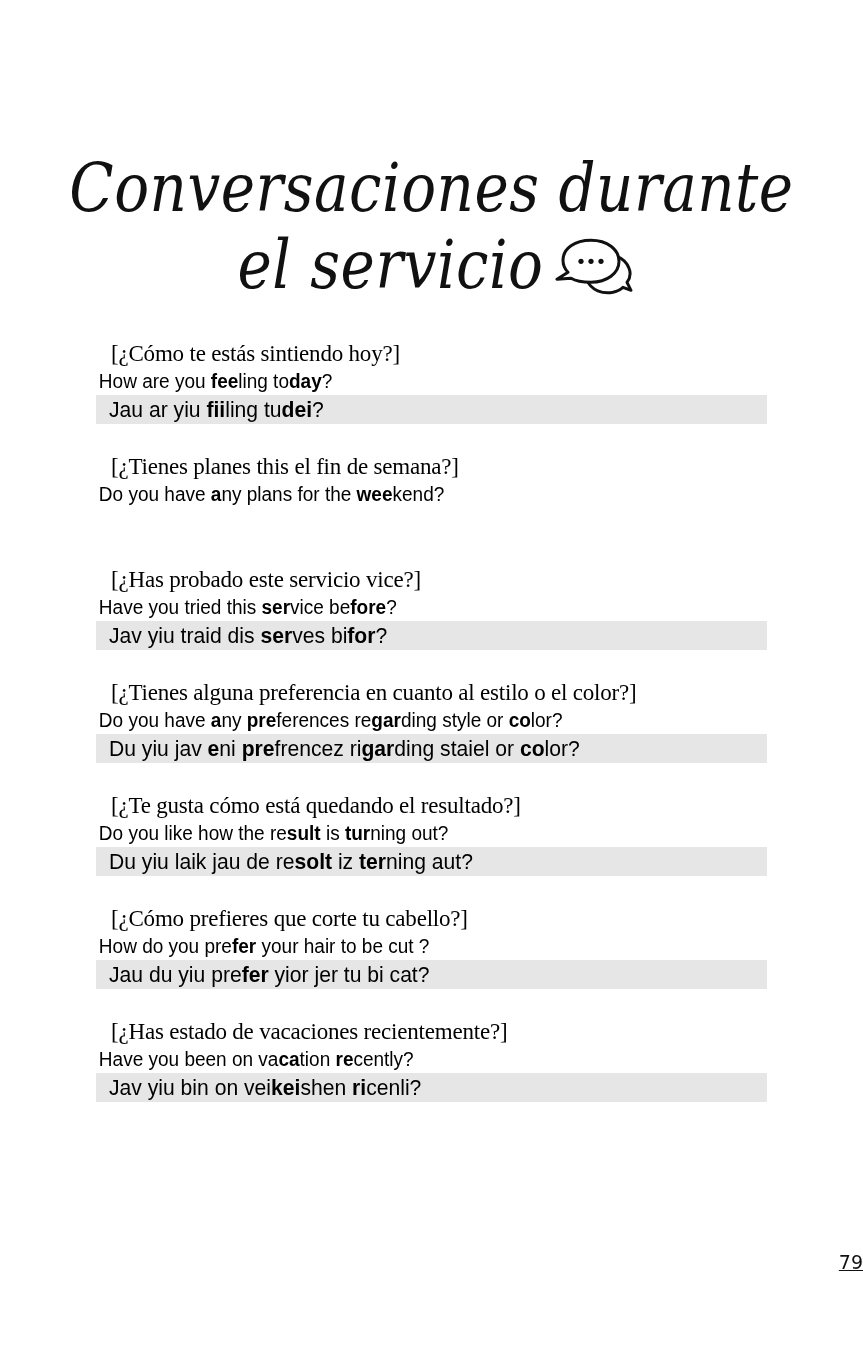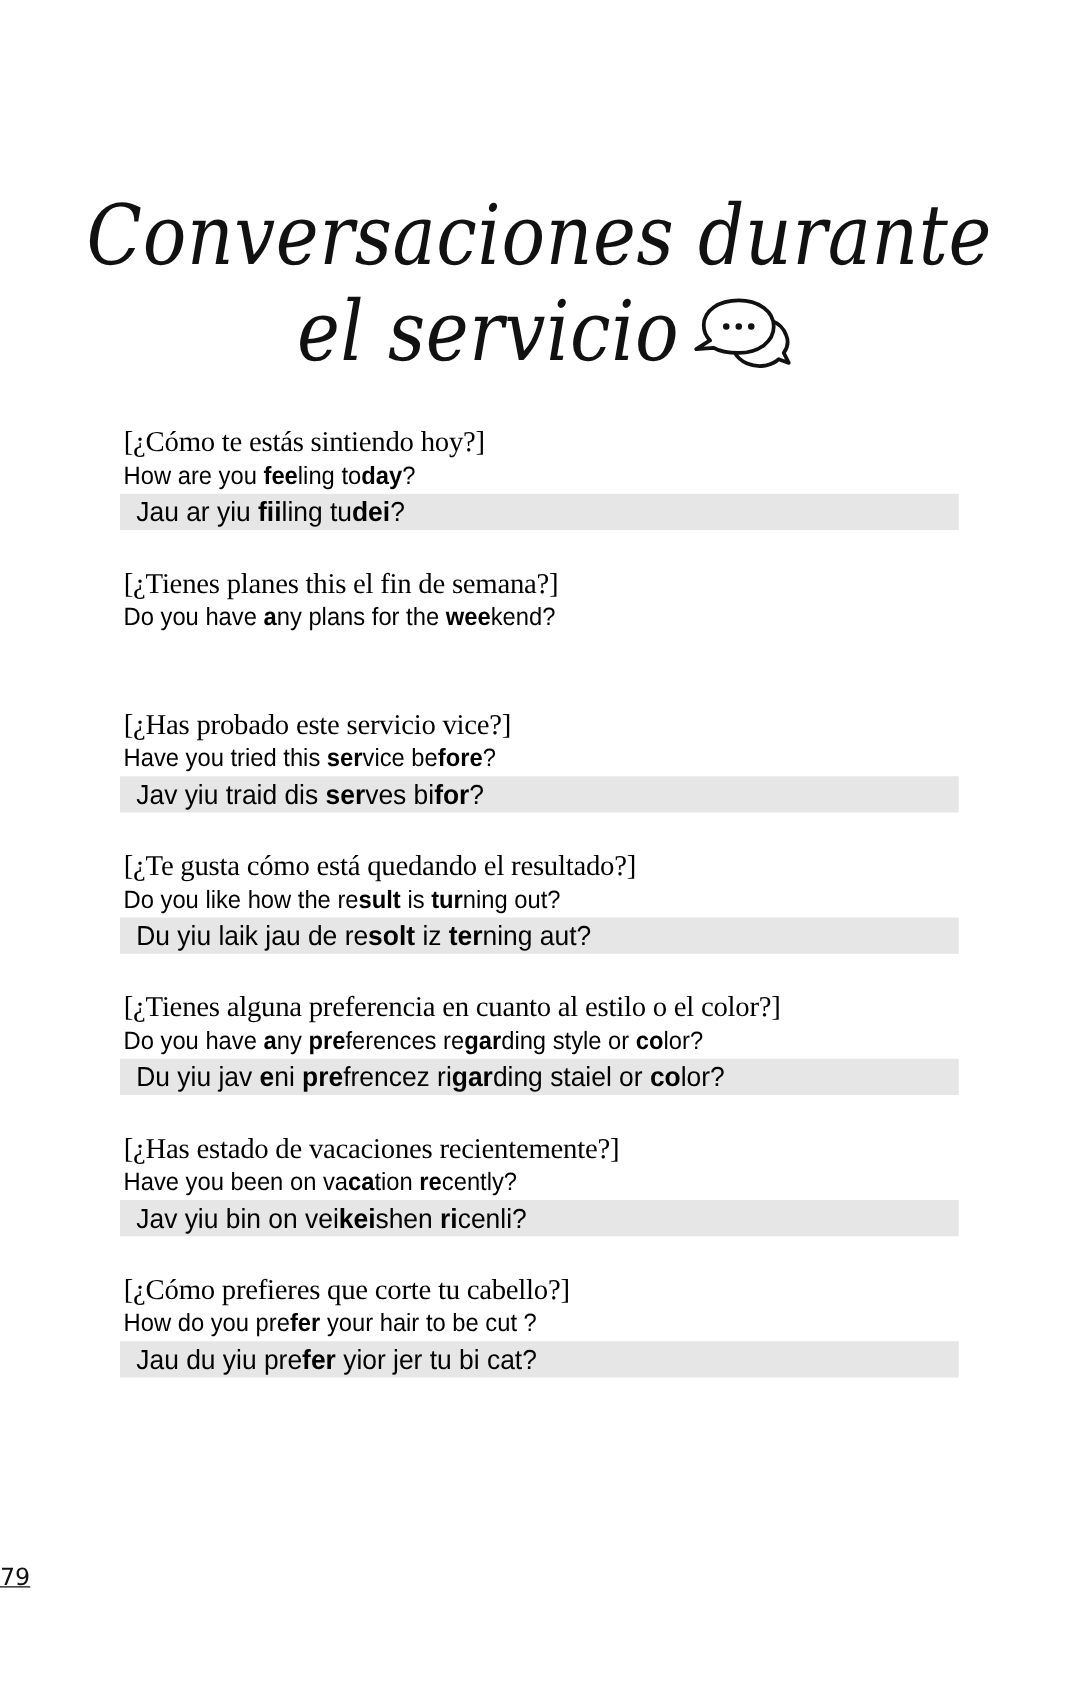--- a/index.html
+++ b/index.html
@@ -61,20 +61,21 @@
       height: 83px;
     }
     .es {
       font-family: "Liberation Serif", serif;
       font-size: 23px;
       line-height: 30px;
       height: 29px;
       padding-left: 3px;
       white-space: nowrap;
       letter-spacing: -0.2px;
+      margin-left: 12px;
     }
     .en {
       font-family: "Liberation Sans", sans-serif;
       font-size: 20px;
       line-height: 26px;
       height: 27px;
       padding-left: 3px;
       white-space: nowrap;
       transform: scaleX(0.95);
       transform-origin: left center;
@@ -92,21 +93,21 @@
       display: inline-block;
       transform: scaleX(0.96);
       transform-origin: left center;
     }
     b { font-weight: bold; }
     .page-number {
       position: absolute;
       top: 1250px;
       left: 0;
       width: 863px;
-      text-align: left;
+      text-align: right;
       font-family: "DejaVu Sans", sans-serif;
       font-size: 19px;
       line-height: 24px;
       color: #111;
       text-decoration: underline;
     }
   </style>
 </head>
 <body>
 
@@ -135,34 +136,34 @@
     <div class="phrase">
       <div class="es">[¿Tienes planes this el fin de semana?]</div>
       <div class="en"><span>Do you have </span><b>a</b><span>ny plans for the </span><b>wee</b><span>kend?</span></div>
     </div>
     <div class="phrase">
       <div class="es">[¿Has probado este servicio vice?]</div>
       <div class="en"><span>Have you tried this </span><b>ser</b><span>vice be</span><b>fore</b><span>?</span></div>
       <div class="pron"><span class="inner"><span>Jav yiu traid dis </span><b>ser</b><span>ves bi</span><b>for</b><span>?</span></span></div>
     </div>
     <div class="phrase">
+      <div class="es">[¿Tienes alguna preferencia en cuanto al estilo o el color?]</div>
+      <div class="en"><span>Do you have </span><b>a</b><span>ny </span><b>pre</b><span>ferences re</span><b>gar</b><span>ding style or </span><b>co</b><span>lor?</span></div>
+      <div class="pron"><span class="inner"><span>Du yiu jav </span><b>e</b><span>ni </span><b>pre</b><span>frencez ri</span><b>gar</b><span>ding staiel or </span><b>co</b><span>lor?</span></span></div>
+    </div>
+    <div class="phrase">
       <div class="es">[¿Te gusta cómo está quedando el resultado?]</div>
       <div class="en"><span>Do you like how the re</span><b>sult</b><span> is </span><b>tur</b><span>ning out?</span></div>
       <div class="pron"><span class="inner"><span>Du yiu laik jau de re</span><b>solt</b><span> iz </span><b>ter</b><span>ning aut?</span></span></div>
     </div>
     <div class="phrase">
-      <div class="es">[¿Tienes alguna preferencia en cuanto al estilo o el color?]</div>
-      <div class="en"><span>Do you have </span><b>a</b><span>ny </span><b>pre</b><span>ferences re</span><b>gar</b><span>ding style or </span><b>co</b><span>lor?</span></div>
-      <div class="pron"><span class="inner"><span>Du yiu jav </span><b>e</b><span>ni </span><b>pre</b><span>frencez ri</span><b>gar</b><span>ding staiel or </span><b>co</b><span>lor?</span></span></div>
+      <div class="es">[¿Cómo prefieres que corte tu cabello?]</div>
+      <div class="en"><span>How do you pre</span><b>fer</b><span> your hair to be cut ?</span></div>
+      <div class="pron"><span class="inner"><span>Jau du yiu pre</span><b>fer</b><span> yior jer tu bi cat?</span></span></div>
     </div>
     <div class="phrase">
       <div class="es">[¿Has estado de vacaciones recientemente?]</div>
       <div class="en"><span>Have you been on va</span><b>ca</b><span>tion </span><b>re</b><span>cently?</span></div>
       <div class="pron"><span class="inner"><span>Jav yiu bin on vei</span><b>kei</b><span>shen </span><b>ri</b><span>cenli?</span></span></div>
     </div>
-    <div class="phrase">
-      <div class="es">[¿Cómo prefieres que corte tu cabello?]</div>
-      <div class="en"><span>How do you pre</span><b>fer</b><span> your hair to be cut ?</span></div>
-      <div class="pron"><span class="inner"><span>Jau du yiu pre</span><b>fer</b><span> yior jer tu bi cat?</span></span></div>
-    </div>
   </div>
 
 <div class="page-number">79</div>
 
 </body></html>

